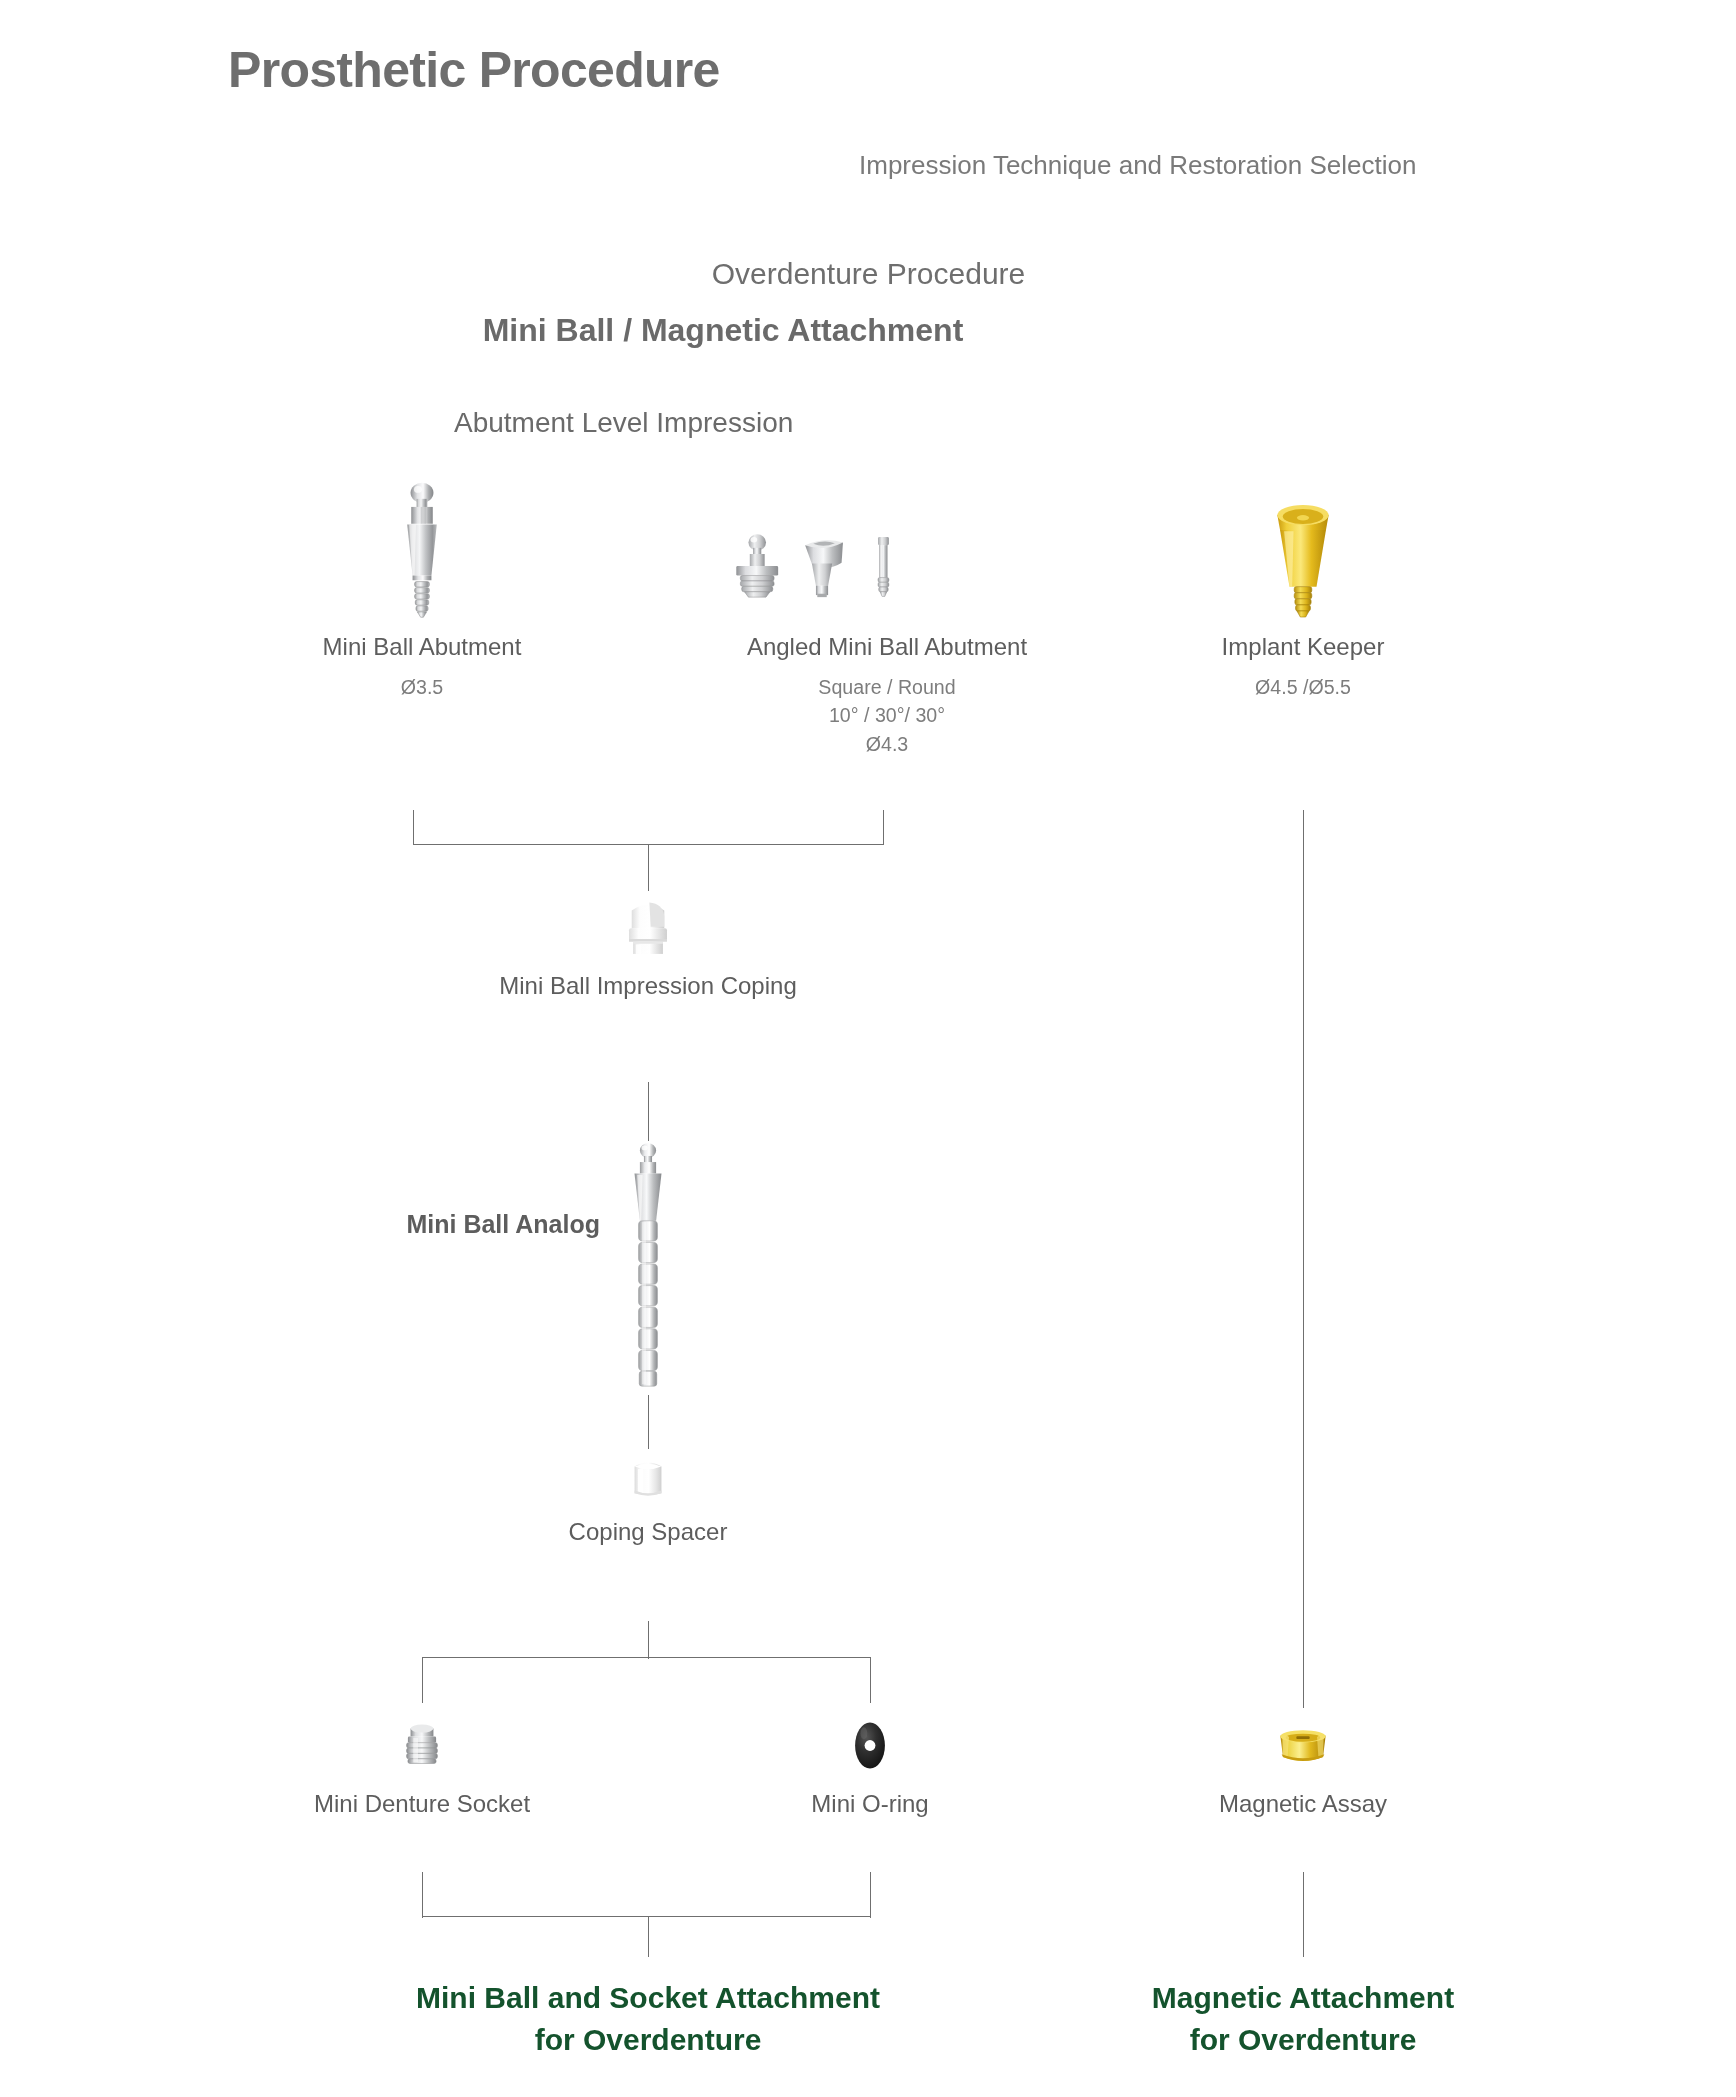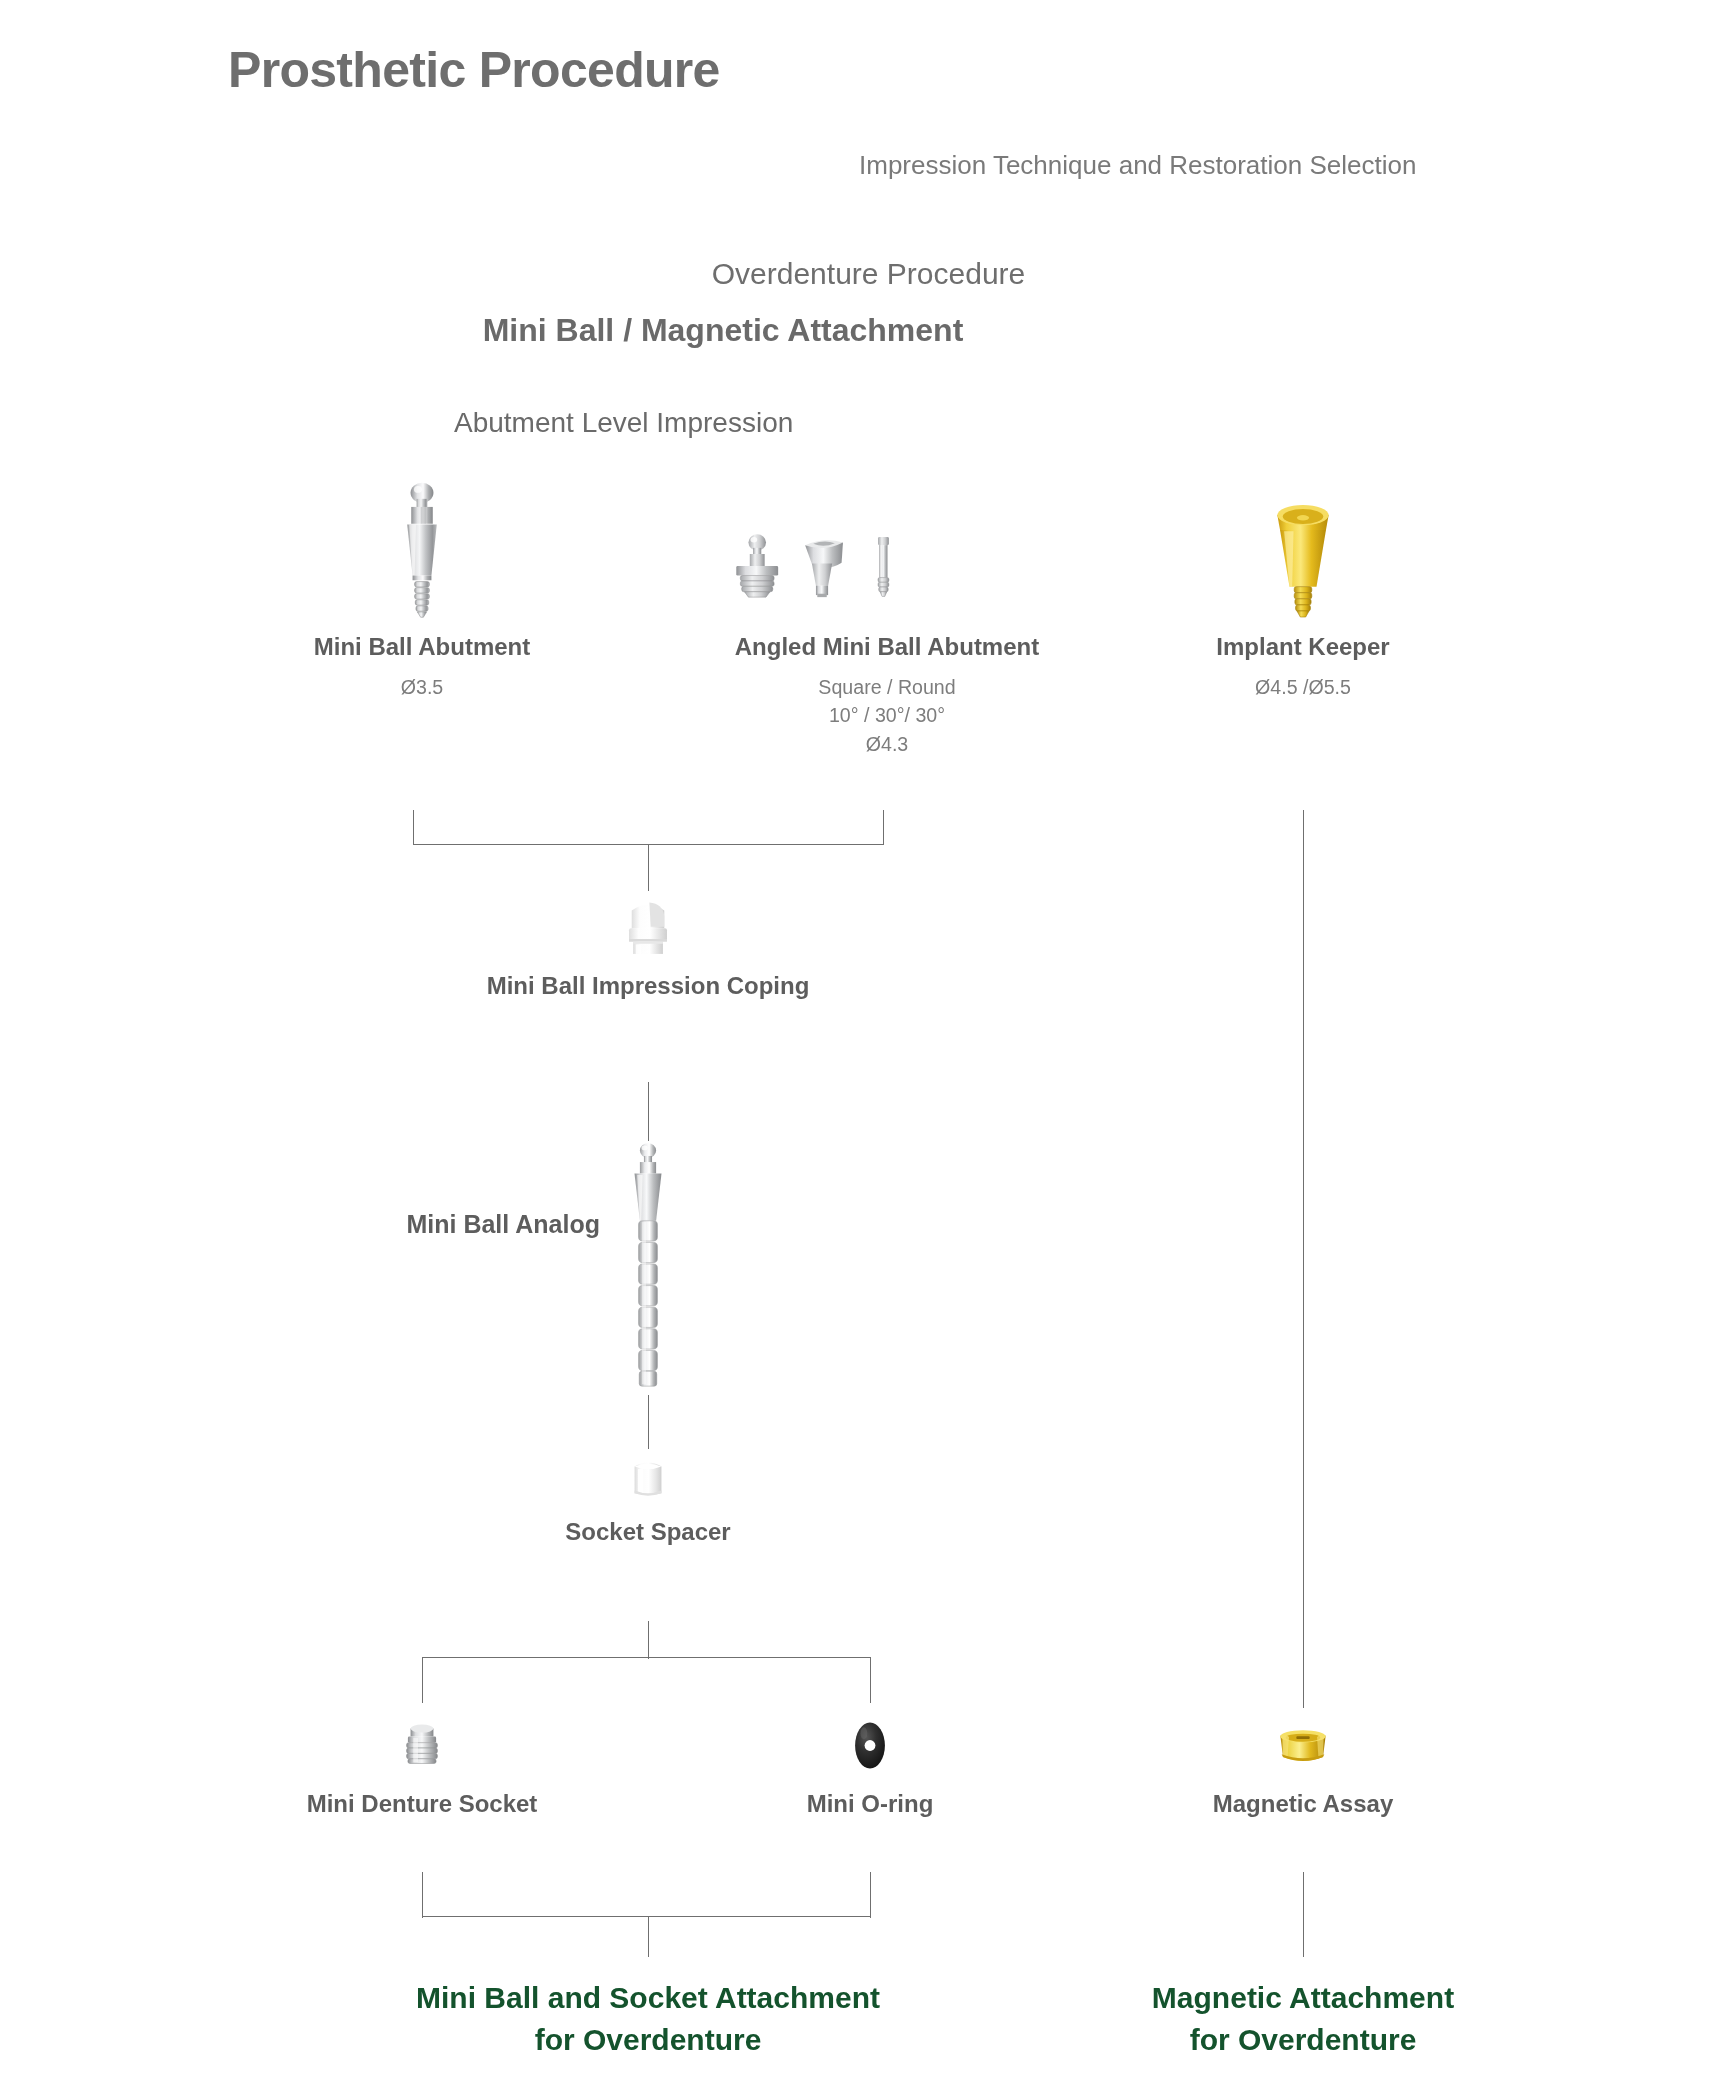--- a/index.html
+++ b/index.html
@@ -54,21 +54,21 @@
     left:454px; top:407px;
     font-size:28px;
     font-weight:normal;
     color:#6a6a6a;
     white-space:nowrap;
   }
 
   
   .item-label{
     font-size:24px;
-    font-weight:bold;
+    font-weight:normal;
     color:#5d5d5d;
     text-align:center;
     white-space:nowrap;
     transform:translateX(-50%);
   }
   .item-sub{
     font-size:19.6px;
     font-weight:normal;
     color:#7d7d7d;
     text-align:center;
@@ -353,21 +353,21 @@
           <stop offset="100%" stop-color="#cfcfcf"></stop>
         </linearGradient>
       </defs>
       <path d="M10 14 Q30 2 50 14 L50 54 Q30 60 10 54 Z" fill="url(#wh2)"></path>
       <path d="M10 14 Q30 6 50 14 Q30 22 10 14 Z" fill="#ffffff"></path>
       <rect x="15" y="18" width="8" height="36" fill="#ffffff" opacity="0.9"></rect>
       <path d="M10 50 Q30 58 50 50 L50 54 Q30 61 10 54 Z" fill="#e0e0e0"></path>
     </svg>
   </div>
 
-  <div class="abs item-label" style="left:648px; top:1518px;">Socket Spacer</div>
+  <div class="abs item-label" style="left:648px; top:1518px;">Coping Spacer</div>
 
   <div class="abs vline" style="left:648px; top:1621px; height:38px;"></div>
   <div class="abs hline" style="left:422px; top:1657px; width:449px;"></div>
   <div class="abs vline" style="left:422px; top:1657px; height:46px;"></div>
   <div class="abs vline" style="left:870px; top:1657px; height:46px;"></div>
 
   <div class="abs art" style="left:422px; top:1723px;">
     <svg width="47" height="42" viewBox="0 0 70 62">
       <defs>
         <linearGradient id="mg6" x1="0" y1="0" x2="1" y2="0">

